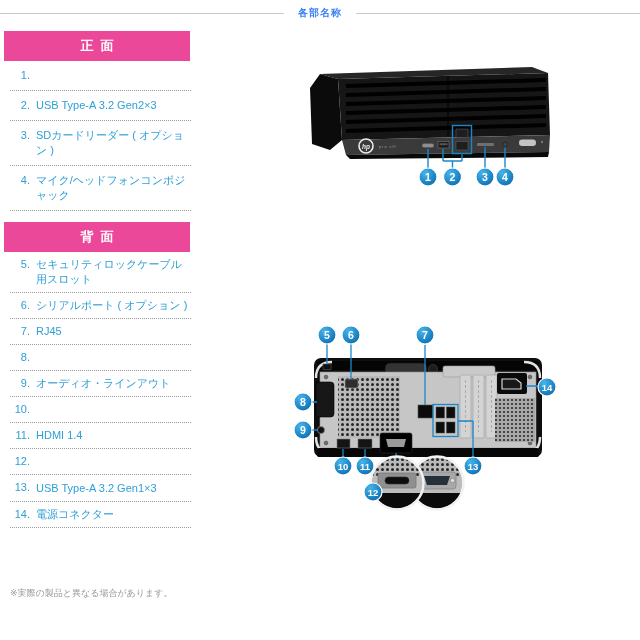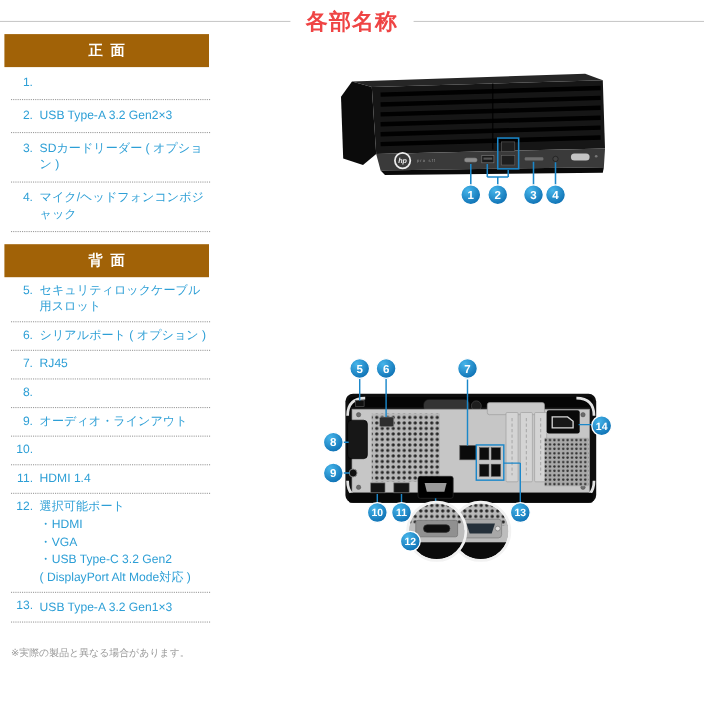--- a/index.html
+++ b/index.html
@@ -3,24 +3,24 @@
 <meta charset="utf-8">
 <style>
   html,body{margin:0;padding:0}
   body{
     width:640px;height:640px;position:relative;overflow:hidden;background:#ffffff;
     font-family:"Liberation Sans","DejaVu Sans",sans-serif;
   }
   
   .title-row{position:absolute;top:6px;left:0;right:0;display:flex;align-items:center}
   .title-rule{flex:1;height:1px;background:#c9c9c9}
-  .page-title{margin:0 14px;font-size:20px;font-weight:bold;color:#ef4444;letter-spacing:1px;white-space:nowrap}
+  .page-title{margin:0 14px;font-size:10px;font-weight:bold;color:#3b82f6;letter-spacing:1px;white-space:nowrap}
   
   .banner{
-    position:absolute;left:4px;width:186px;height:30px;background:#a16207;color:#fff;
+    position:absolute;left:4px;width:186px;height:30px;background:#ec4899;color:#fff;
     font-size:13px;font-weight:bold;letter-spacing:7px;display:flex;align-items:center;justify-content:center;
     text-indent:7px;
   }
   #front-banner{top:31px}
   #back-banner{top:222px}
   
   .port-list{position:absolute;left:10px;width:181px;margin:0;padding:0;list-style:none;color:#2d9fd6;font-size:11px}
   .port-list li{display:flex;border-bottom:1px dotted #9b9b9b;line-height:15px}
   #front-list{top:61px}
   #front-list li{padding:7px 0}
@@ -88,33 +88,30 @@
   </li>
   <li>
     <span class="num">10.</span>
   </li>
   <li>
     <span class="num">11.</span>
     <span class="lbl">HDMI 1.4</span>
   </li>
   <li>
     <span class="num">12.</span>
-    <span class="lbl">
-      <div>選択可能ポート</div>
-      <div class="subline">・HDMI</div>
-      <div class="subline">・VGA</div>
-      <div class="subline">・USB Type-C 3.2 Gen2</div>
-      <div class="subline">( DisplayPort Alt Mode対応 )</div>
-    </span>
   </li>
   <li>
     <span class="num">13.</span>
     <span class="lbl">
       <div class="subline">USB Type-A 3.2 Gen1×3</div>
     </span>
+  </li>
+  <li>
+    <span class="num">14.</span>
+    <span class="lbl">電源コネクター</span>
   </li>
 </ul>
 
 <div class="footnote">※実際の製品と異なる場合があります。</div>
 
 <svg id="front-illo" viewBox="0 0 260 138">
   <defs>
     <radialGradient id="cg" cx="35%" cy="28%" r="80%">
       <stop offset="0" stop-color="#46b5ea"></stop>
       <stop offset="1" stop-color="#0a6cb0"></stop>

